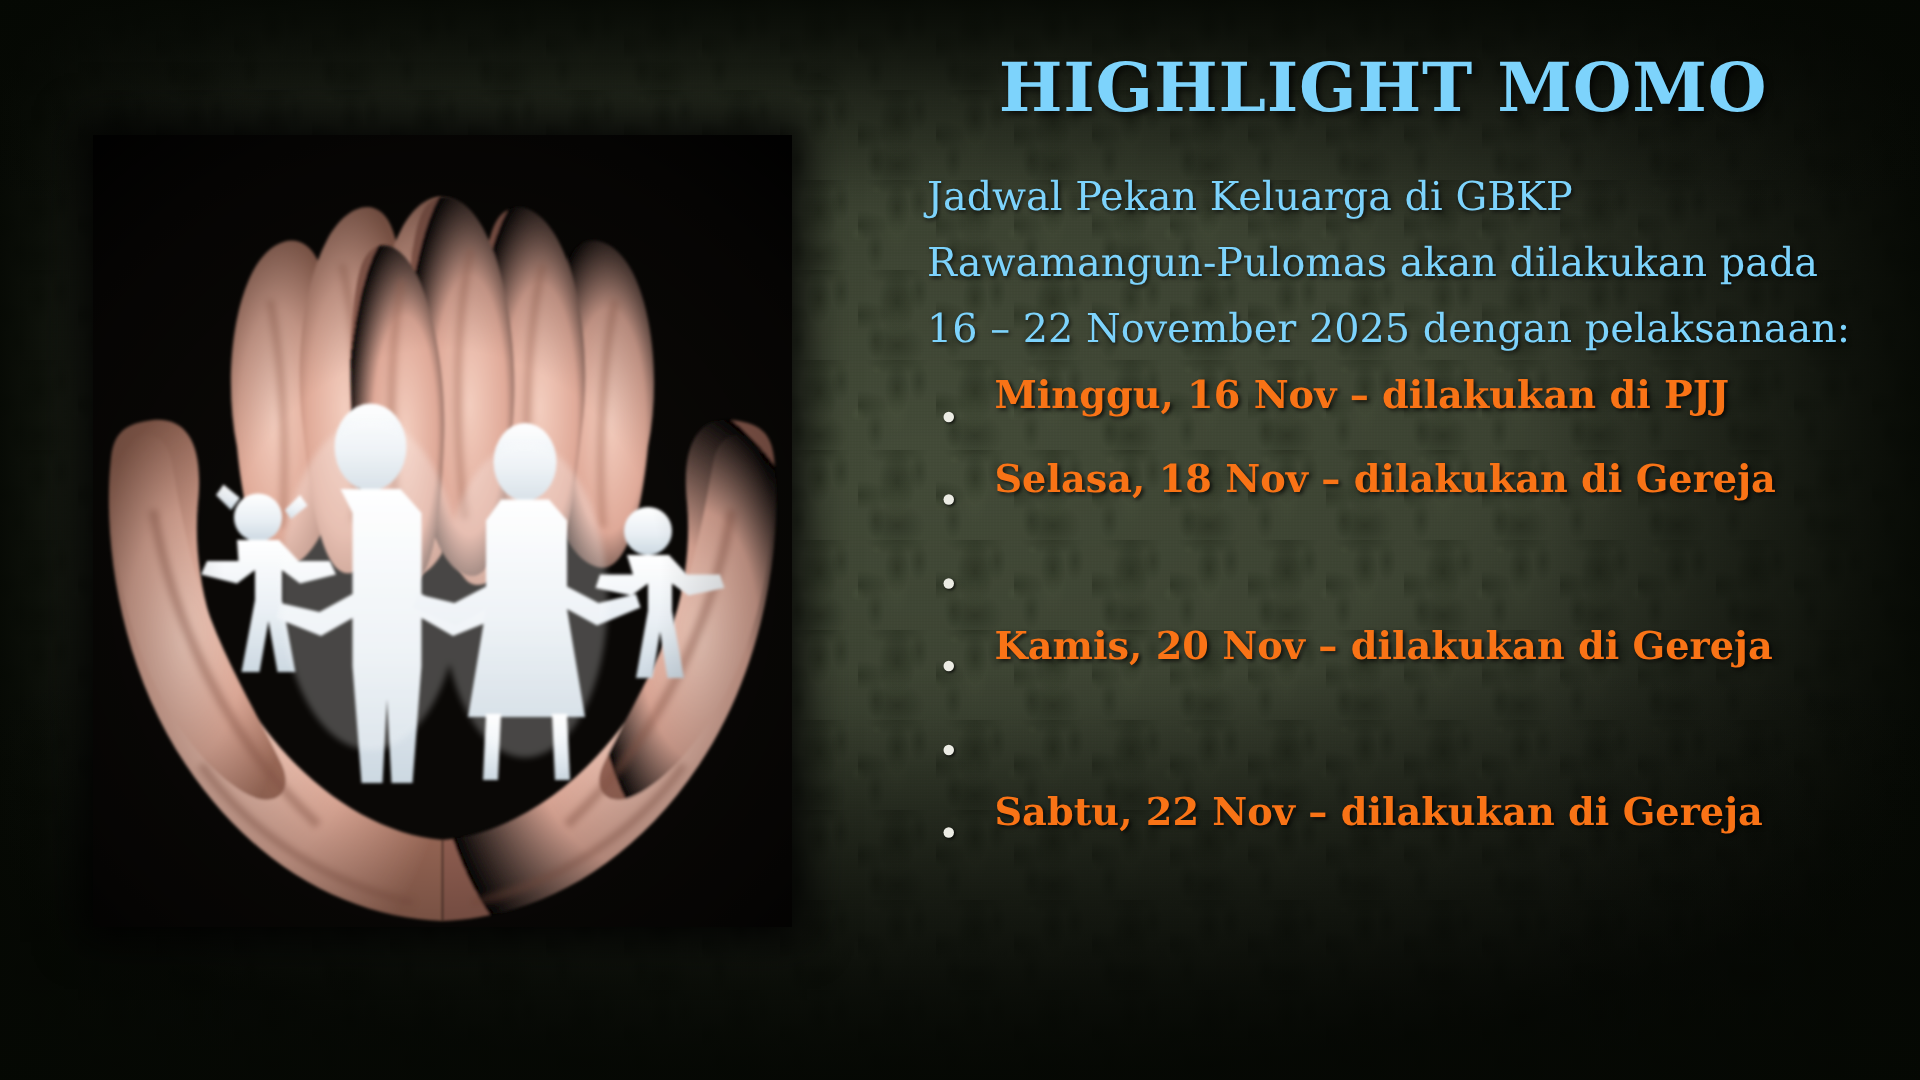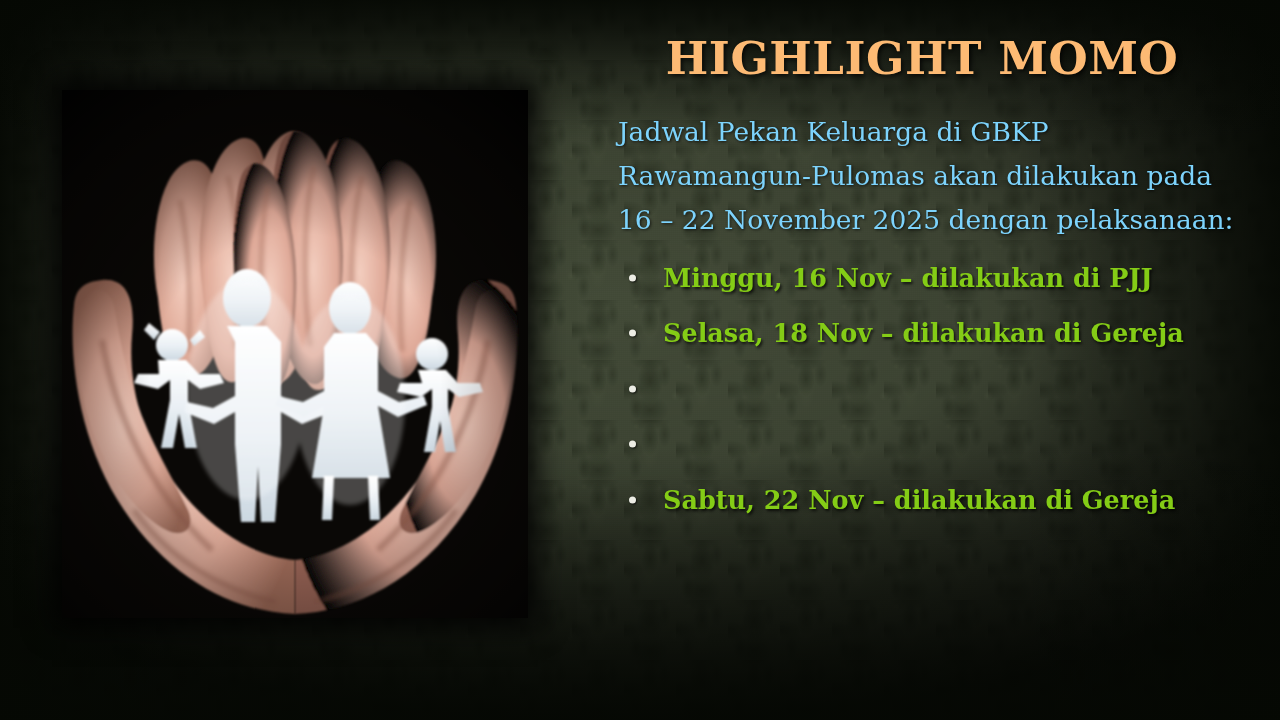--- a/index.html
+++ b/index.html
@@ -120,21 +120,21 @@
     width: 640px;
     height: 720px;
   }
 
   .title {
     position: absolute;
     left: 0;
     top: 36px;
     width: 620px;
     text-align: center;
-    color: #fdba74;
+    color: #7dd3fc;
     font-family: "DejaVu Serif", "Liberation Serif", serif;
     font-weight: bold;
     font-size: 45px;
     letter-spacing: 0.5px;
     line-height: 1.0;
     text-shadow: 2px 2px 4px rgba(0,0,0,0.75);
     white-space: nowrap;
   }
 
   .intro {
@@ -157,22 +157,22 @@
     width: 634px;
     list-style: none;
     margin: 0;
     padding: 0;
   }
 
   .bullet-row {
     position: relative;
     height: 55.5px;
     display: flex;
-    align-items: center;
-    color: #84cc16;
+    align-items: flex-start;
+    color: #f97316;
     font-family: "DejaVu Serif", "Liberation Serif", serif;
     font-weight: bold;
     font-size: 25.5px;
     line-height: 1.1;
     text-shadow: 1.5px 1.5px 3px rgba(0,0,0,0.75);
     white-space: nowrap;
   }
 
   .bullet-dot {
     position: absolute;
@@ -363,20 +363,24 @@
 
       <li class="bullet-row">
         <span class="bullet-dot"></span>
         <span class="bullet-text">Selasa,   18 Nov – dilakukan di Gereja</span>
       </li>
 
       <li class="bullet-row">
         <span class="bullet-dot"></span>
       </li>
 
+      <li class="bullet-row">
+        <span class="bullet-dot"></span>
+        <span class="bullet-text">Kamis,   20 Nov – dilakukan di Gereja</span>
+      </li>
 
       <li class="bullet-row">
         <span class="bullet-dot"></span>
       </li>
 
       <li class="bullet-row">
         <span class="bullet-dot"></span>
         <span class="bullet-text">Sabtu,   22 Nov – dilakukan di Gereja</span>
       </li>
 

